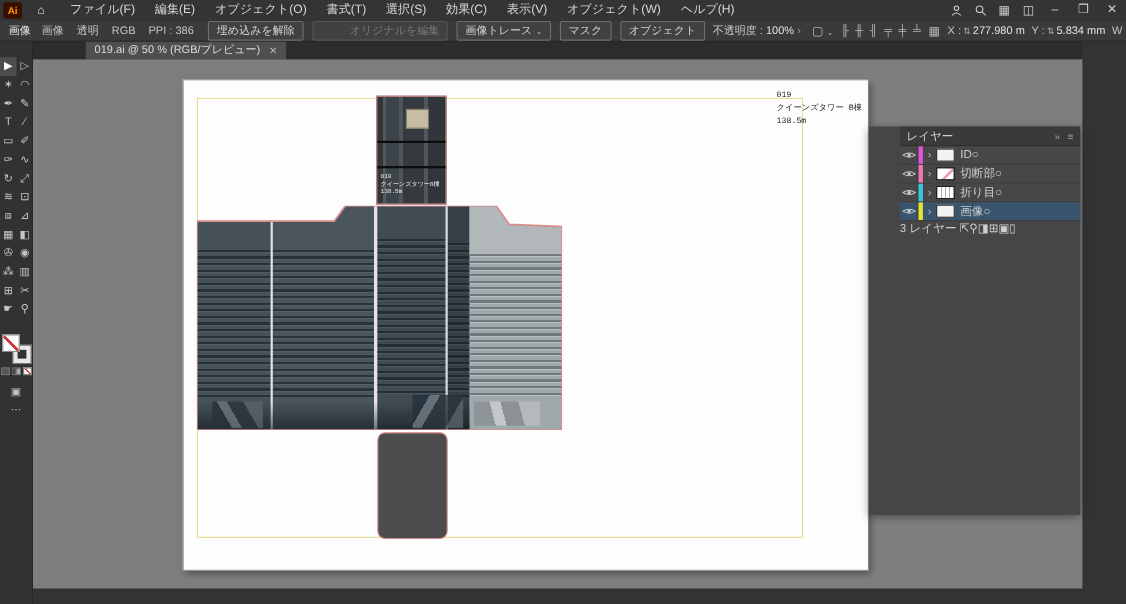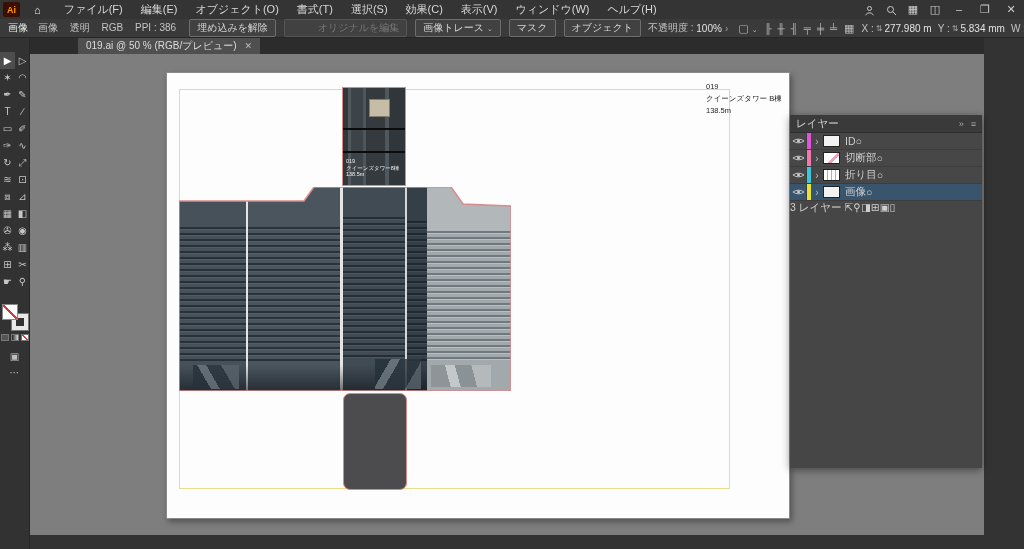--- a/index.html
+++ b/index.html
@@ -46,21 +46,21 @@
   .mini.grad { background:linear-gradient(90deg,#222,#ddd); }
   .mini.none { background:#fff; background-image:linear-gradient(45deg, transparent 40%, #d23b3b 40%, #d23b3b 60%, transparent 60%); }
   .tb-bottom { text-align:center; color:#c0c0c0; font-size:10px; margin-top:8px; line-height:16px; }
 
   
   #tabbar { position:absolute; left:30px; top:38px; width:954px; height:16px; background:#2c2c2c; display:flex; }
   #doc-tab { background:#4f4f4f; color:#dcdcdc; font-size:10px; padding:0 8px; height:16px; line-height:16px; display:flex; gap:8px;margin-left:48px; }
   #doc-tab .tab-close { color:#bbb; font-size:9px; }
 
   
-  #canvas { position:absolute; left:30px; top:54px; width:954px; height:481px; background:#7e7e7e; overflow:hidden; }
+  #canvas { position:absolute; left:30px; top:54px; width:954px; height:481px; background:#7e7e7e; overflow:hidden;font-family:Liberation Mono, monospace; }
   #artboard { position:absolute; left:136px; top:18px; width:624px; height:447px; background:#fdfdfd; border:1px solid #8a8a8a; box-shadow:2px 3px 6px rgba(0,0,0,.35); }
   .guide { position:absolute; left:12px; top:16px; width:551px; height:400px; border:1px solid #e6dd8d; }
   .ab-label { position:absolute; left:539px; top:8px; font-size:7.5px; line-height:12px; color:#1c1c1c; }
 
   .flap-top { position:absolute; left:175px; top:14px; width:64px; height:99px; background:#454d53; border:1px solid #d98b8b;
     background-image:linear-gradient(90deg, rgba(0,0,0,.30) 0 5px, rgba(255,255,255,.07) 5px 8px, rgba(0,0,0,.12) 8px 20px, rgba(255,255,255,.05) 20px 23px, rgba(0,0,0,.25) 23px 42px, rgba(255,255,255,.06) 42px 46px, rgba(0,0,0,.3) 46px 64px); }
   .flap-sign { position:absolute; left:26px; top:11px; width:21px; height:18px; background:#c6bda6; border:1px solid #837c6a; }
   .flap-line { position:absolute; left:0; width:100%; height:2px; background:#0c0c0c; }
   .flap-text { position:absolute; left:3px; top:70px; font-size:5.5px; line-height:6.5px; color:#f0f0f0; }
 
@@ -80,21 +80,21 @@
   .base-shadow { position:absolute; left:0; right:84px; bottom:0; height:26px; background:linear-gradient(180deg, transparent, rgba(8,14,20,.55)); }
   .det { position:absolute; }
   .det1 { left:14px; bottom:2px; width:46px; height:24px; background:linear-gradient(60deg,#27313a 30%,#6b757d 30% 45%,#2b353e 45% 70%,#59636b 70%); opacity:.8; }
   .det2 { left:196px; bottom:2px; width:46px; height:30px; background:linear-gradient(120deg,#223039 25%,#707a82 25% 40%,#2b353e 40% 75%,#5a646c 75%); opacity:.8; }
   .det3 { left:252px; bottom:4px; width:60px; height:22px; background:linear-gradient(75deg,#8b9296 30%,#c9cdcf 30% 45%,#878e93 45% 70%,#b8bcbf 70%); opacity:.85; }
   .strip-outline { position:absolute; left:12px; top:114px; width:332px; height:204px; pointer-events:none; }
 
   .flap-bottom { position:absolute; left:176px; top:320px; width:64px; height:97px; background:#4c4c4e; border:1.5px solid #d98b8b; border-radius:7px; }
 
   
-  #layers-panel { position:absolute; left:790px; top:115px; width:192px; height:353px; background:#464646; box-shadow:0 2px 8px rgba(0,0,0,.45); display:flex; flex-direction:column; font-size:10.5px; }
+  #layers-panel { position:absolute; left:790px; top:115px; width:192px; height:353px; background:#464646; box-shadow:0 2px 8px rgba(0,0,0,.45); display:flex; flex-direction:column; font-size:10.5px;padding-left:28px; }
   .lp-header { height:18px; background:#3a3a3a; display:flex; align-items:center; padding:0 6px; color:#d2d2d2; border-bottom:1px solid #2e2e2e; }
   .lp-header .sp { flex:1; }
   .lp-hic { color:#aaa; font-size:9px; margin-left:7px; }
   .lrow { height:17px; display:flex; align-items:center; border-bottom:1px solid #3d3d3d; background:#474747; }
   .lrow.selected { background:#39556e; position:relative; }
   .eye-cell { width:17px; display:flex; justify-content:center; border-right:1px solid #3d3d3d; align-self:stretch; align-items:center; }
   .cbar { width:4px; align-self:stretch; }
   .expander { width:12px; text-align:center; color:#b8b8b8; font-size:10px; }
   .lthumb { width:17px; height:12px; border:1px solid #222; margin-right:5px; background:#f2f2f2; }
   .lthumb.t2 { background:linear-gradient(135deg,#fff 55%, #f0a0c0 55% 70%, #fff 70%); }
@@ -133,21 +133,21 @@
   <div id="menubar">
     <div class="ai-logo">Ai</div>
     <div class="home-ic">⌂</div>
     <span class="menu-item">ファイル(F)</span>
     <span class="menu-item">編集(E)</span>
     <span class="menu-item">オブジェクト(O)</span>
     <span class="menu-item">書式(T)</span>
     <span class="menu-item">選択(S)</span>
     <span class="menu-item">効果(C)</span>
     <span class="menu-item">表示(V)</span>
-    <span class="menu-item">ウィンドウ(W)</span>
+    <span class="menu-item">オブジェクト(W)</span>
     <span class="menu-item">ヘルプ(H)</span>
     <span class="spacer"></span>
     <span class="mb-ic">
       <svg width="11" height="11" viewBox="0 0 11 11">
           <circle cx="5.5" cy="3.5" r="2" fill="none" stroke="#ccc"></circle>
           <path d="M1.5 10 Q5.5 5.5 9.5 10" fill="none" stroke="#ccc"></path>
         </svg>
     </span>
     <span class="mb-ic">
       <svg width="11" height="11" viewBox="0 0 11 11">

